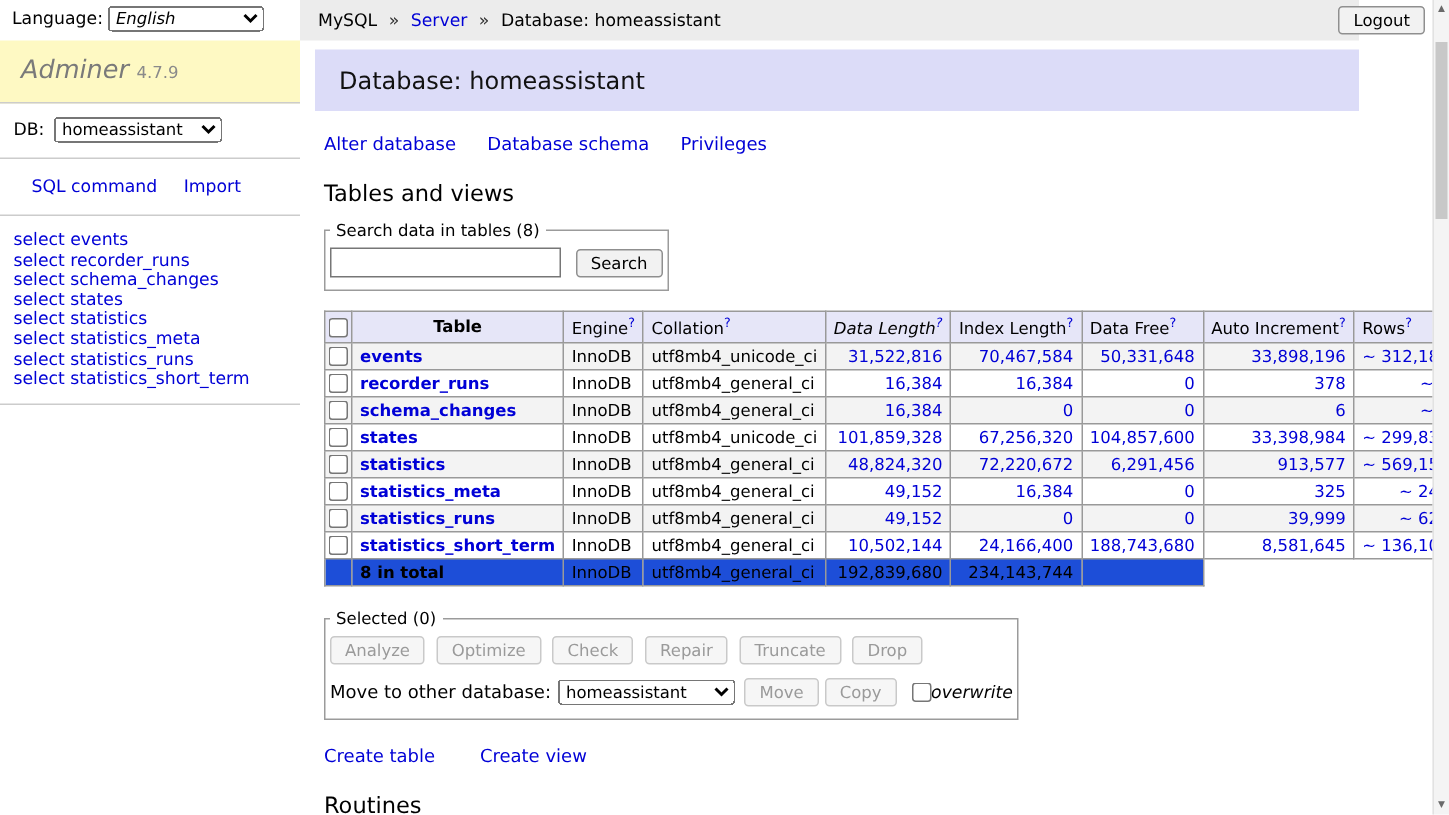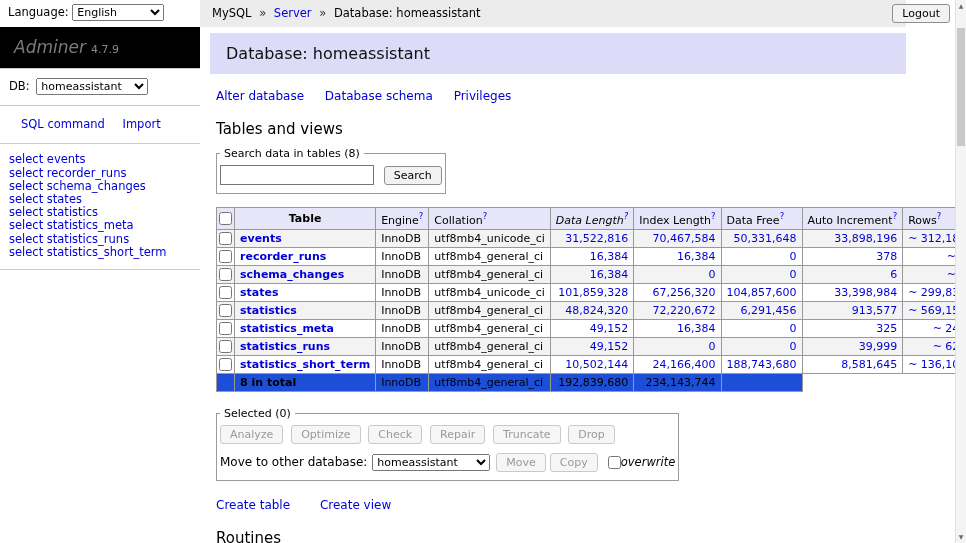--- a/index.html
+++ b/index.html
@@ -9,39 +9,39 @@
     font-size: 12px;
     color: #000;
     background: #fff;
   }
   a { color: #0000d6; text-decoration: none; cursor: pointer; }
   select, input, button { font-family: "DejaVu Sans", "Liberation Sans", sans-serif; }
 
   
   .topbar { position: relative; height: 27px; }
   .lang { position: absolute; left: 8px; top: 4px; font-size: 11.5px; }
-  .lang select { font-size: 11px; width: 92px; }
+  .lang select { font-size: 11px; width: 104px; font-style: italic; }
   .breadcrumb {
     position: absolute; left: 200px; top: 0; width: 706px; height: 27px;
     background: #ececec; line-height: 27px; padding-left: 12px;
     box-sizing: border-box; font-size: 11.5px; white-space: nowrap;
   }
   .breadcrumb .sep { margin: 0 4px; color: #333; }
   .logout-btn { position: absolute; right: 16px; top: 4px; }
 
   .btn {
     font-size: 11px; padding: 2px 9px; background: #f2f2f2;
     border: 1px solid #8f8f8f; border-radius: 3px; color: #000;
   }
   .btn.disabled { color: #9a9a9a; border-color: #c9c9c9; background: #f6f6f6; }
 
   
   .sidebar { position: absolute; left: 0; top: 27px; width: 200px; bottom: 0; box-sizing: border-box; }
   .sidebar h1 {
-    margin: 0; padding: 10px 14px 11px; background: #000000;
+    margin: 0; padding: 10px 14px 11px; background: #fef9c3;
     border-bottom: 1px solid #ccc; color: #7a7a7a;
     font-size: 17px; font-weight: 400; font-style: italic;
   }
   .sidebar h1 .version { font-size: 11px; font-style: normal; color: #8a8a8a; margin-left: 5px; }
   .sb-section { padding: 9px 9px 10px; border-bottom: 1px solid #ccc; font-size: 11.5px; }
   .sb-db select { font-size: 11px; width: 112px; margin-left: 3px; }
   .sb-actions div { margin: 2px 12px; }
   .sb-actions a { margin-right: 14px; }
   .sb-tables a { display: block; line-height: 12.4px; padding: 0.4px 0; font-size: 11.5px; white-space: nowrap; }
 

